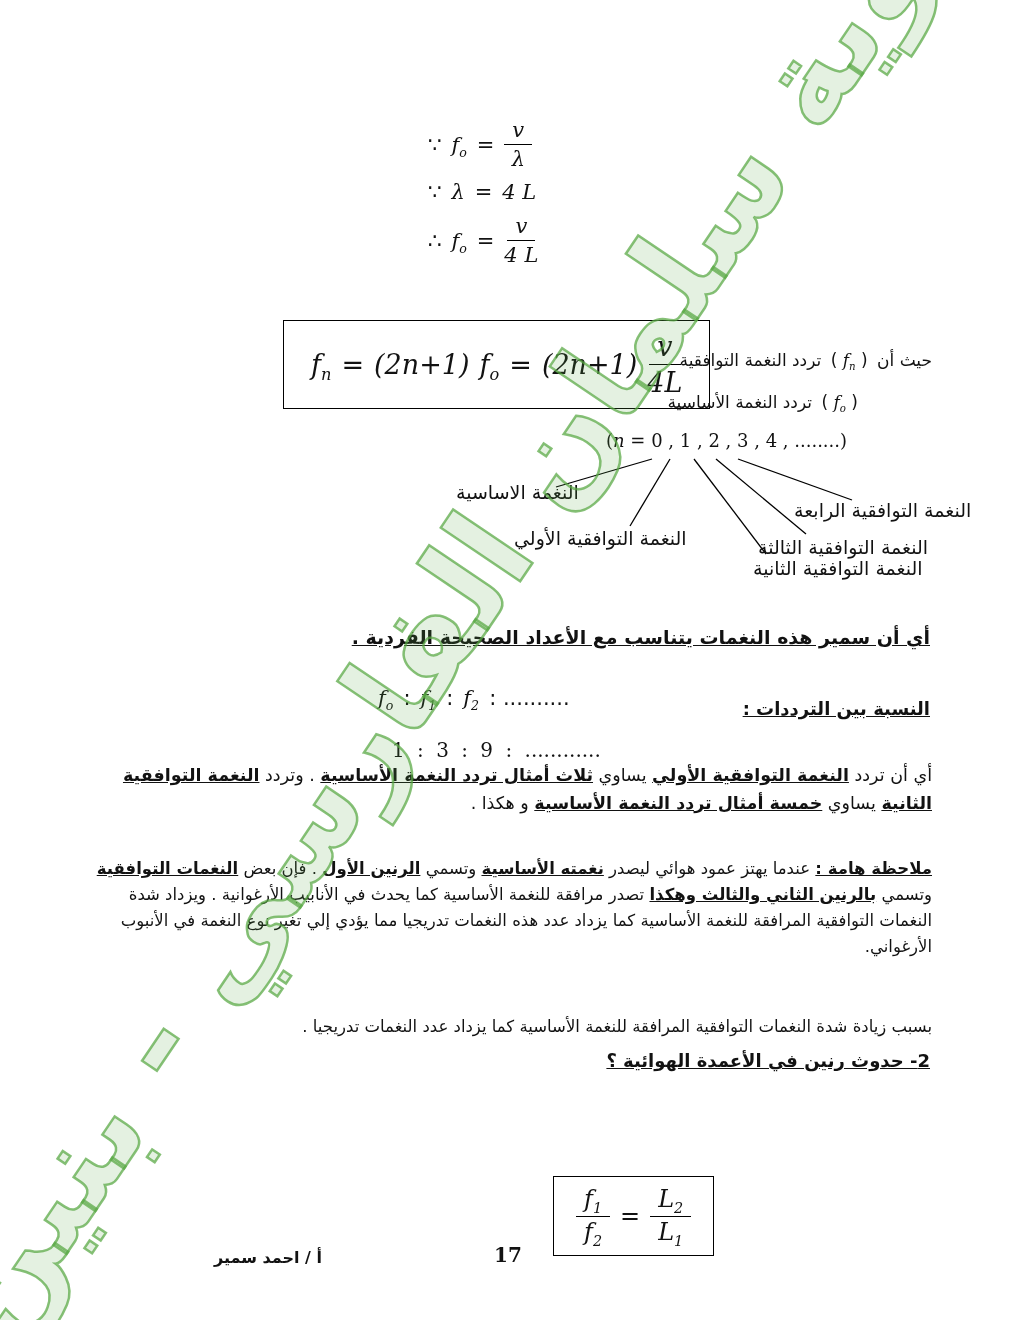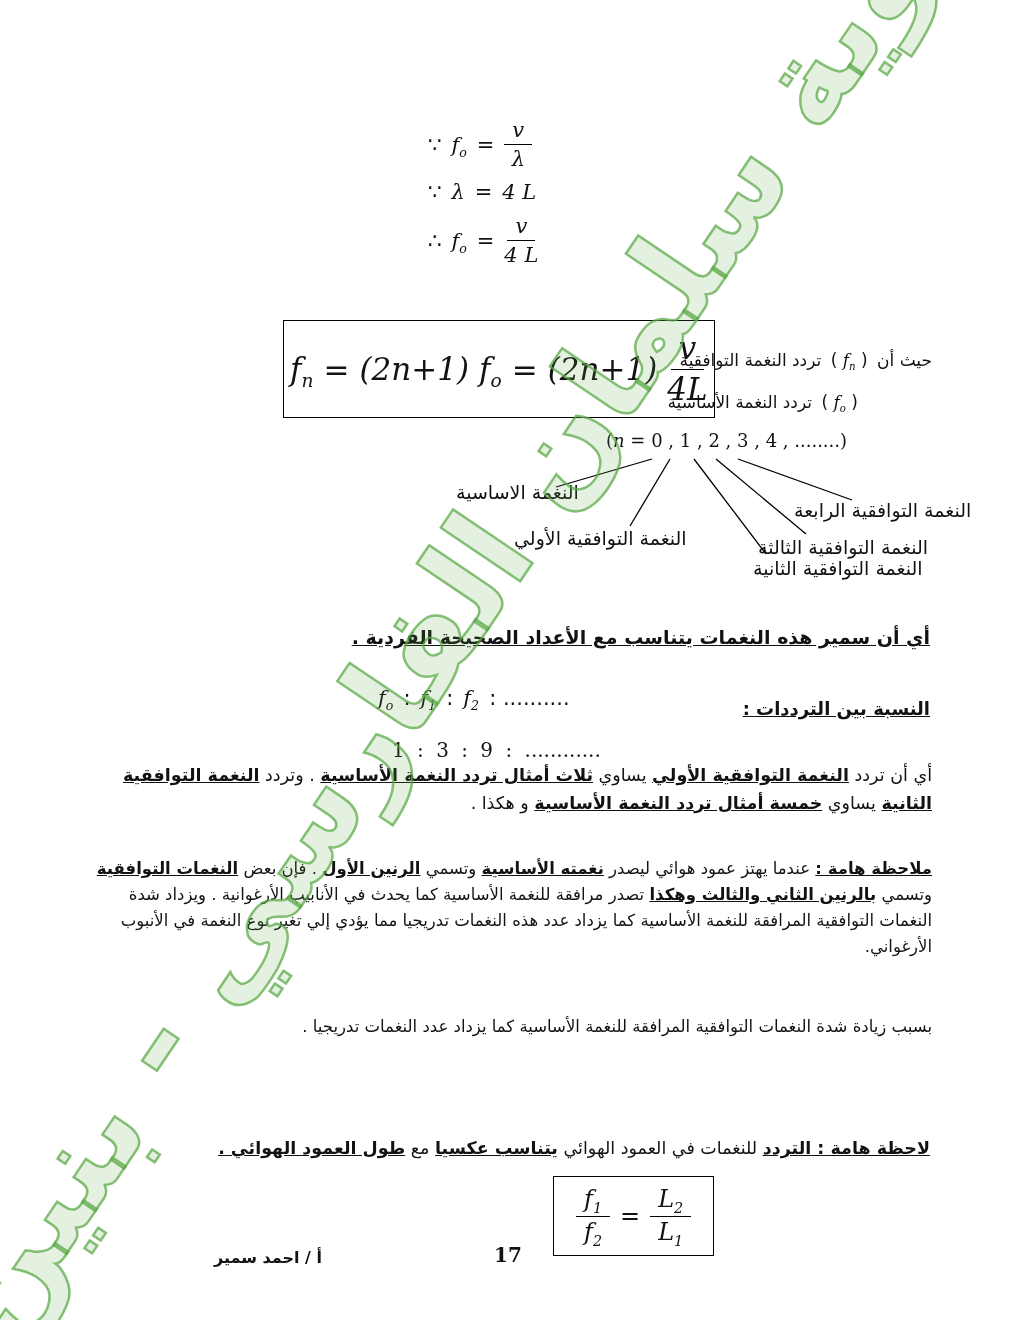--- a/index.html
+++ b/index.html
@@ -70,21 +70,21 @@
     <span><span>f</span><sub>o</sub></span>
     <span class="sym">=</span>
     <span class="frac">
       <span class="num">v</span>
       <span class="den">4 L</span>
     </span>
   </div>
 
 
   <div class="abs" style="left:283px; top:320px;">
-    <div class="eqrow math eqbox" style="padding:10px 6px; font-size:31px;">
+    <div class="eqrow math eqbox" style="padding:10px 27px; font-size:27px;">
       <span><span>f</span><sub>n</sub></span>
       <span class="sym">=</span>
       <span>(2n+1)</span>
       <span><span>f</span><sub>o</sub></span>
       <span class="sym">=</span>
       <span>(2n+1)</span>
       <span class="frac">
         <span class="num">v</span>
         <span class="den">4L</span>
       </span>
@@ -129,24 +129,22 @@
   <div class="abs rtl para" style="right:88px; top:762px; width:845px; font-size:17.5px;">
     <span>أي أن تردد </span><span class="bu">النغمة التوافقية الأولي</span><span> يساوي </span><span class="bu">ثلاث أمثال تردد النغمة الأساسية</span><span> . وتردد </span><span class="bu">النغمة التوافقية الثانية</span><span> يساوي </span><span class="bu">خمسة أمثال تردد النغمة الأساسية</span><span> و هكذا .</span>
   </div>
 
   <div class="abs rtl para" style="right:88px; top:856px; width:848px; font-size:16.5px;">
     <span class="dec">ملاحظة هامة :</span><span> عندما يهتز عمود هوائي ليصدر </span><span class="bu">نغمته الأساسية</span><span> وتسمي </span><span class="bu">الرنين الأول</span><span> . فإن بعض </span><span class="bu">النغمات التوافقية</span><span> وتسمي </span><span class="bu">بالرنين الثاني والثالث وهكذا</span><span> تصدر مرافقة للنغمة الأساسية كما يحدث في الأنابيب الأرغوانية . ويزداد شدة النغمات التوافقية المرافقة للنغمة الأساسية كما يزداد عدد هذه النغمات تدريجيا مما يؤدي إلي تغير نوع النغمة في الأنبوب الأرغواني.</span>
   </div>
 
   <div class="abs rtl para" style="right:88px; top:1014px; width:845px; font-size:16.5px;">بسبب زيادة شدة النغمات التوافقية المرافقة للنغمة الأساسية كما يزداد عدد النغمات تدريجيا .</div>
 
+  <div class="abs rtl dec" style="right:90px; top:1050px; font-size:18px;">2- حدوث رنين في الأعمدة الهوائية ؟</div>
 
-  <div class="abs rtl" style="right:90px; top:1138px; font-size:17.5px;">
-    <span class="dec">لاحظة هامة : </span><span class="bu">التردد</span><span> للنغمات في العمود الهوائي </span><span class="bu">يتناسب عكسيا</span><span> مع </span><span class="bu">طول العمود الهوائي .</span>
-  </div>
 
   <div class="abs" style="left:553px; top:1176px;">
     <div class="eqrow math eqbox" style="padding:9px 22px; font-size:24px;">
       <span class="frac">
         <span class="num"><span>f</span><sub>1</sub></span>
         <span class="den"><span>f</span><sub>2</sub></span>
       </span>
       <span class="sym">=</span>
       <span class="frac">
         <span class="num"><span>L</span><sub>2</sub></span>

